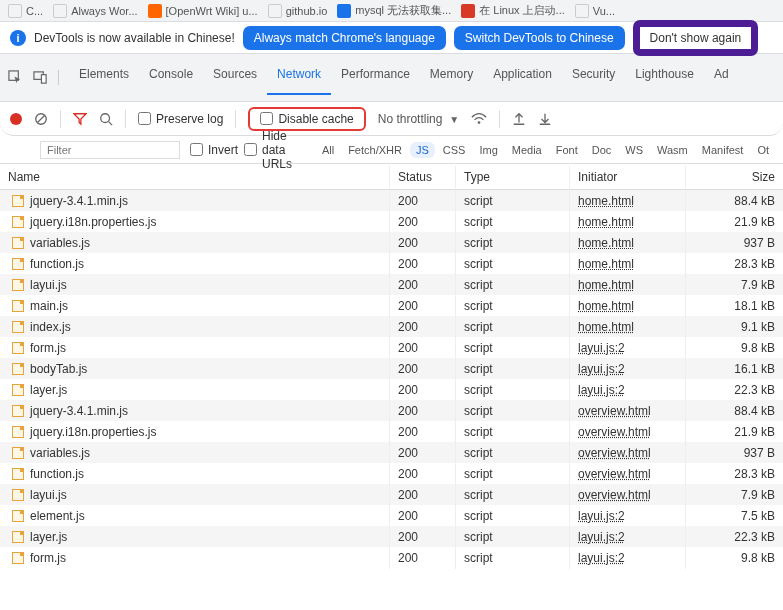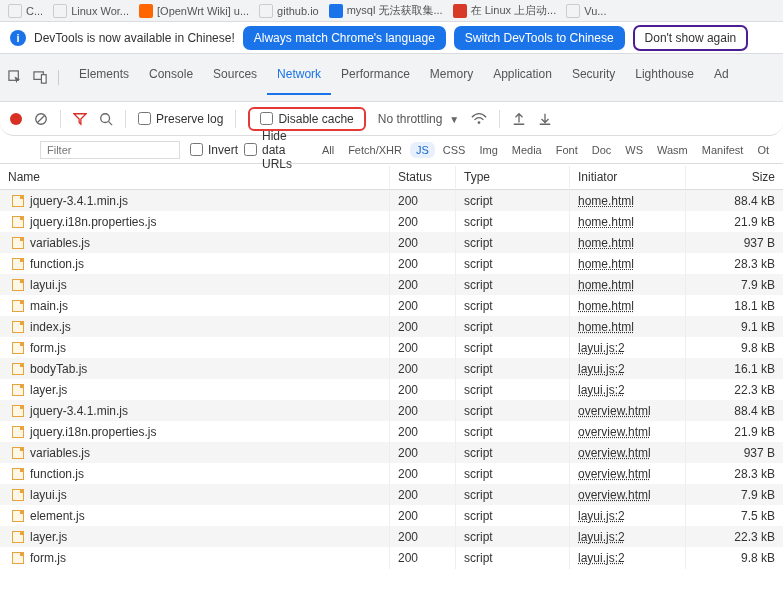--- a/index.html
+++ b/index.html
@@ -11,21 +11,21 @@
 .bm-icon.red { background: #d73a27; }
 .bm-icon.orange { background: #f60; }
 .bm-icon.blue { background: #1a73e8; }
 .bm-icon.none { background: transparent; border: 1px solid #ccc; }
 
 .info-bar { height: 32px; background: #fff; border-bottom: 1px solid #dadce0; display: flex; align-items: center; padding: 0 10px; gap: 8px; }
 .info-icon { width: 16px; height: 16px; border-radius: 50%; background: #1a73e8; color: #fff; display: flex; align-items: center; justify-content: center; font-size: 11px; font-weight: bold; }
 .info-text { font-size: 12px; color: #333; }
 .info-btn { padding: 4px 10px; border-radius: 7px; font-size: 12px; cursor: pointer; border: 1px solid transparent; }
 .info-btn.primary { background: #1a73e8; color: #fff; }
-.info-btn.secondary { background: #fff; color: #333; border: 2px solid #4c1d95; }
+.info-btn.secondary { background: #fff; color: #333; border: 7px solid #4c1d95; }
 
 .top-tabs { height: 48px; background: #f1f3f4; border-bottom: 1px solid #dadce0; display: flex; align-items: center; padding: 0 8px; gap: 2px; font-size: 12px; }
 .inspect-icons { display: flex; align-items: center; gap: 10px; padding-right: 10px; border-right: 1px solid #ccc; margin-right: 8px; }
 .tab-item { padding: 6px 10px; cursor: pointer; color: #555; }
 .tab-item.active { color: #1a73e8; border-bottom: 2px solid #1a73e8; padding-bottom: 12px; }
 
 .toolbar { height: 34px; background: #fff; border-bottom: 1px solid #dadce0; display: flex; align-items: center; padding: 0 10px; gap: 12px; border-radius: 14px; }
 .rec-dot { width: 12px; height: 12px; border-radius: 50%; background: #d93025; }
 .tb-icon { color: #666; cursor: pointer; }
 .tb-icon.funnel { color: #d93025; }
@@ -63,21 +63,21 @@
 </head>
 <body>
 
 <div class="bookmark-bar" id="bm-bar">
     <div class="bm-item">
       <span class="bm-icon none"></span>
       <span>C...</span>
     </div>
     <div class="bm-item">
       <span class="bm-icon none"></span>
-      <span>Linux Wor...</span>
+      <span>Always Wor...</span>
     </div>
     <div class="bm-item">
       <span class="bm-icon orange"></span>
       <span>[OpenWrt Wiki] u...</span>
     </div>
     <div class="bm-item">
       <span class="bm-icon none"></span>
       <span>github.io</span>
     </div>
     <div class="bm-item">

